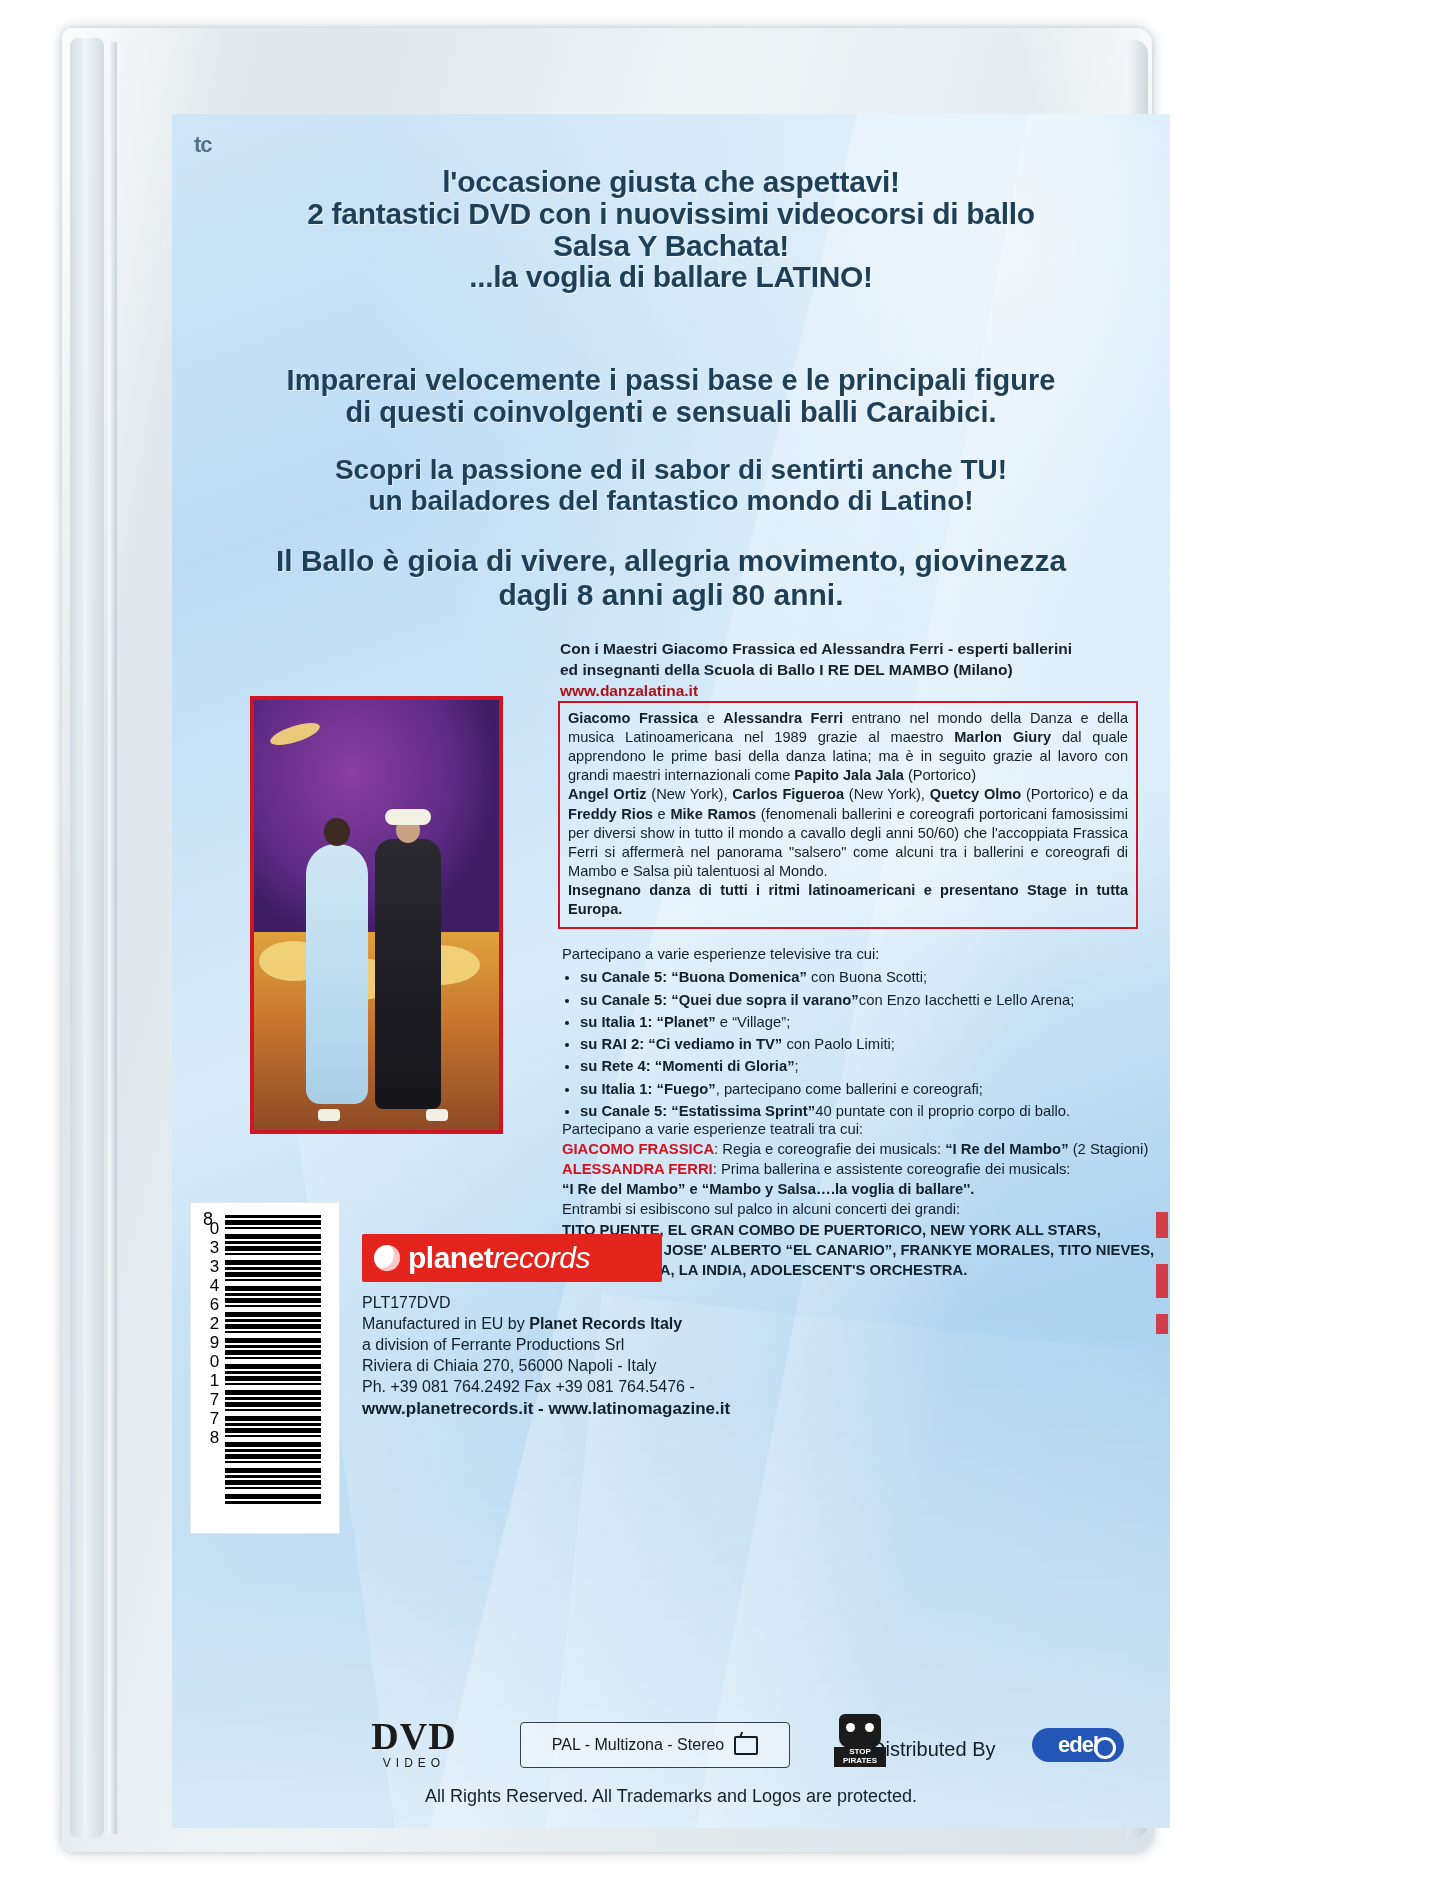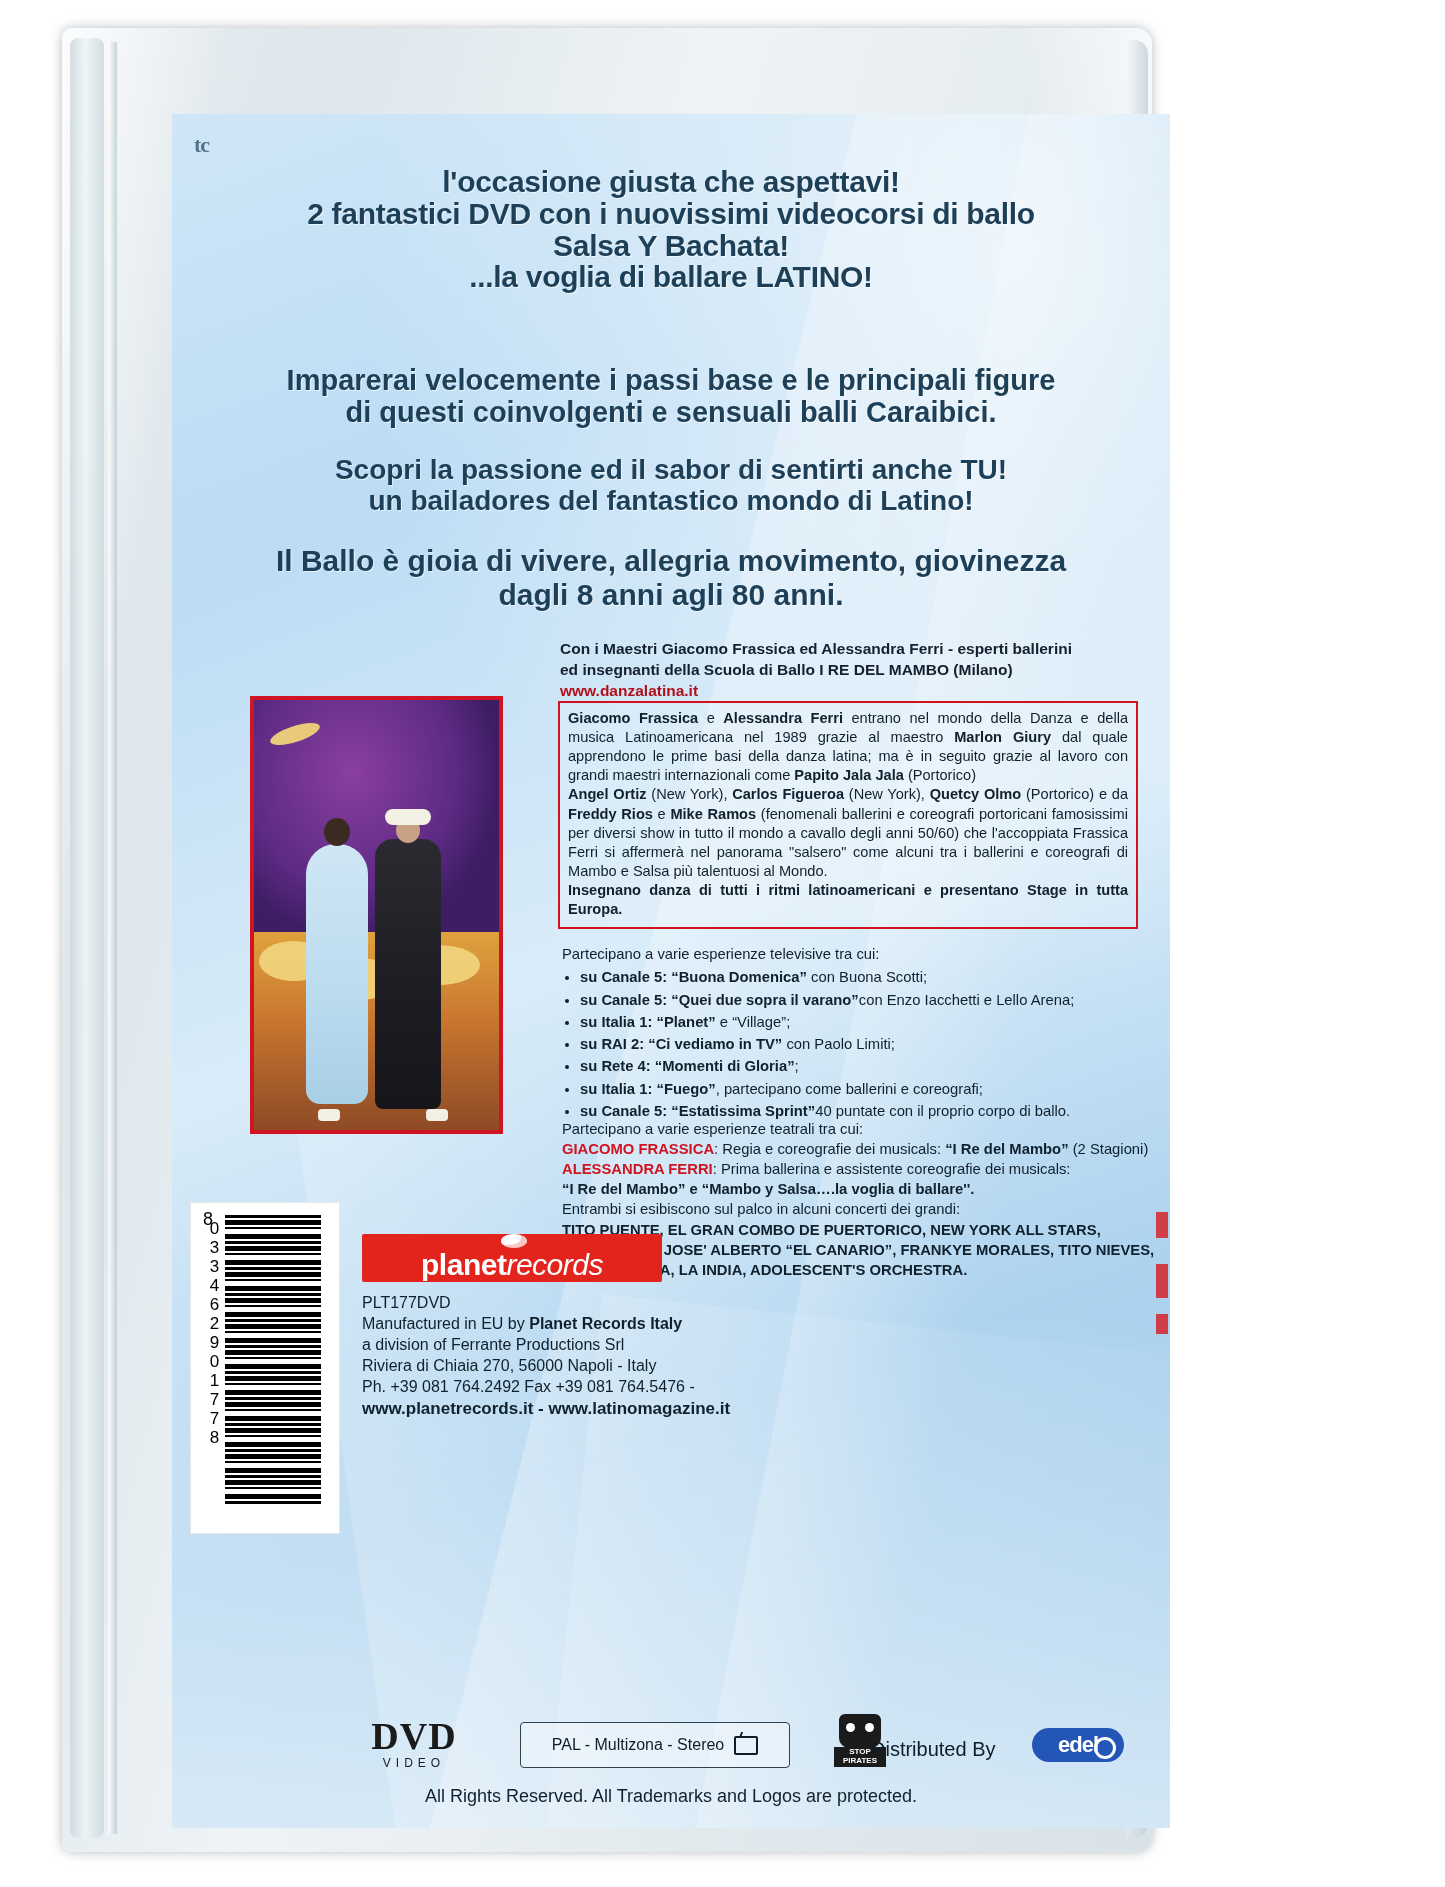--- a/index.html
+++ b/index.html
@@ -99,21 +99,20 @@
     background: linear-gradient(180deg, rgba(255,255,255,0), rgba(255,255,255,.55));
   }
 
   
   #toplogo {
     position:absolute; left: 22px; top: 18px;
     width: 60px; height: 34px;
     color:#2a4d63; font-size: 22px; font-weight: bold;
     letter-spacing: -1px;
     opacity:.75;
-    font-family:Liberation Serif, serif;
   }
 
   
   #headline {
     position: absolute; left: 0; width: 998px; top: 52px;
     text-align:center;
     color:#1d3f57;
     line-height: 1.06;
   }
   #headline .l {
@@ -225,21 +224,20 @@
     position:absolute; left: 12px; top: 6px; color:#000; font-size: 18px;
   }
 
   
   #plogo {
     position:absolute; left: 190px; top: 1120px;
     width: 300px; height: 48px;
     background:#e2241c;
     display:flex; align-items:center;
     border-radius: 2px;
-    flex-direction: column;
   }
   #plogo .dot {
     width: 26px; height: 26px; border-radius: 50%;
     background:#ffffff; margin-left: 12px; margin-right: 8px;
     box-shadow: inset -6px -3px 0 rgba(226,36,28,.25);
   }
   #plogo .pname {
     color:#fff; font-size: 30px; font-weight: 700; letter-spacing:-.5px;
   }
   #plogo .pname i { font-style: italic; font-weight: 400; }

